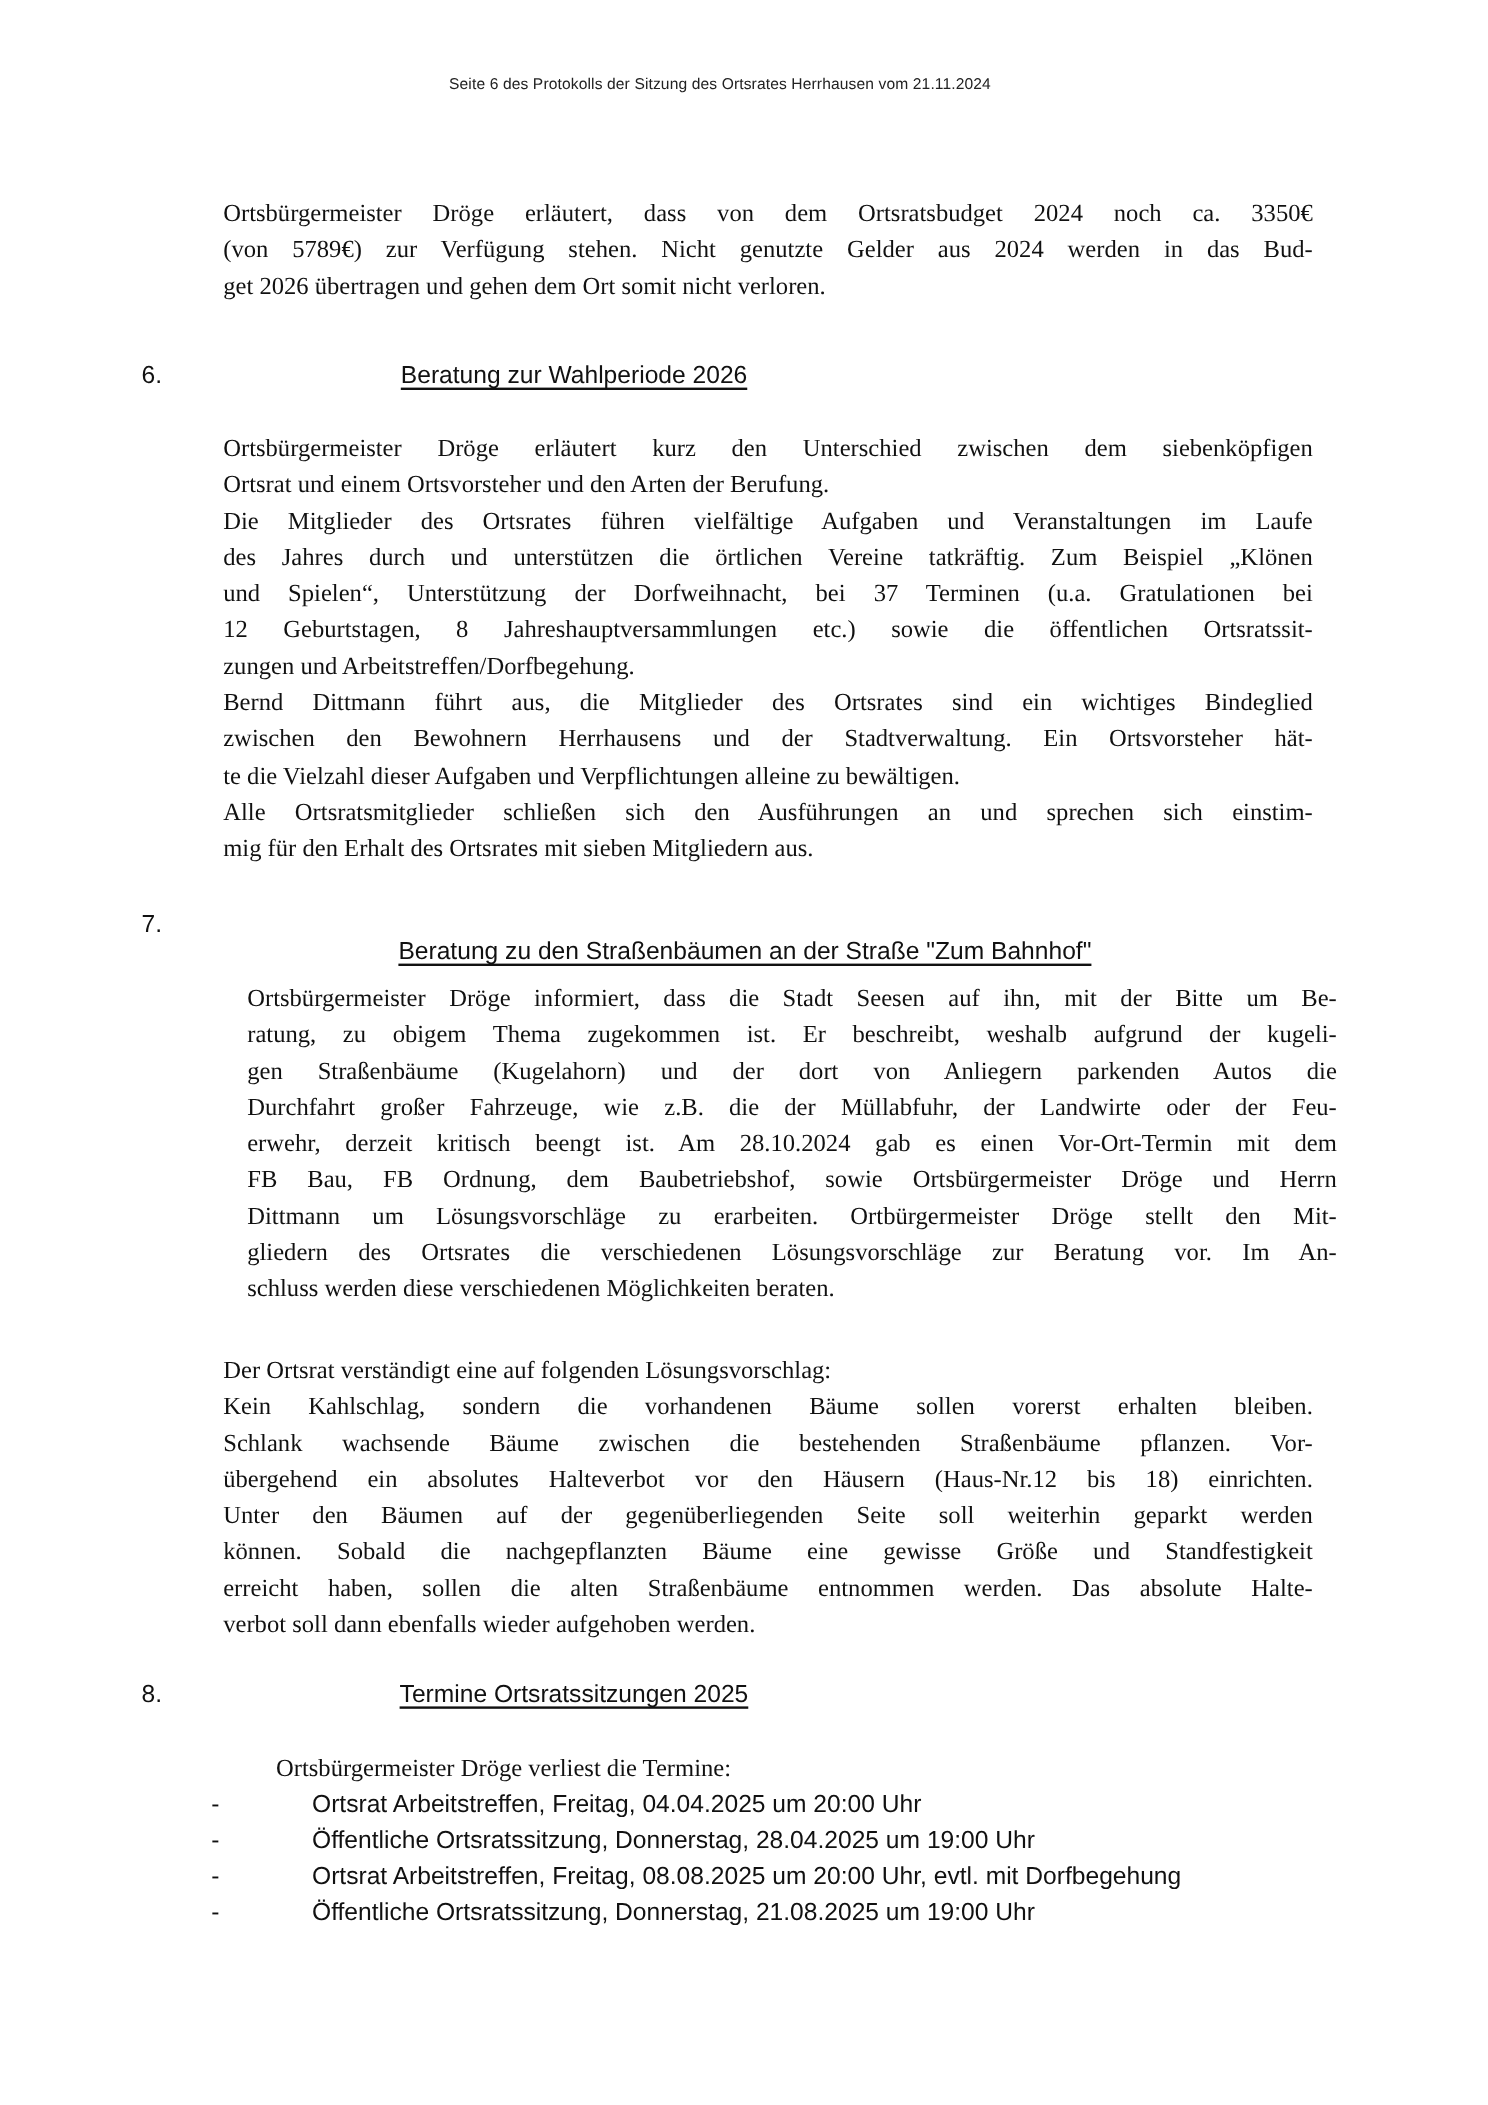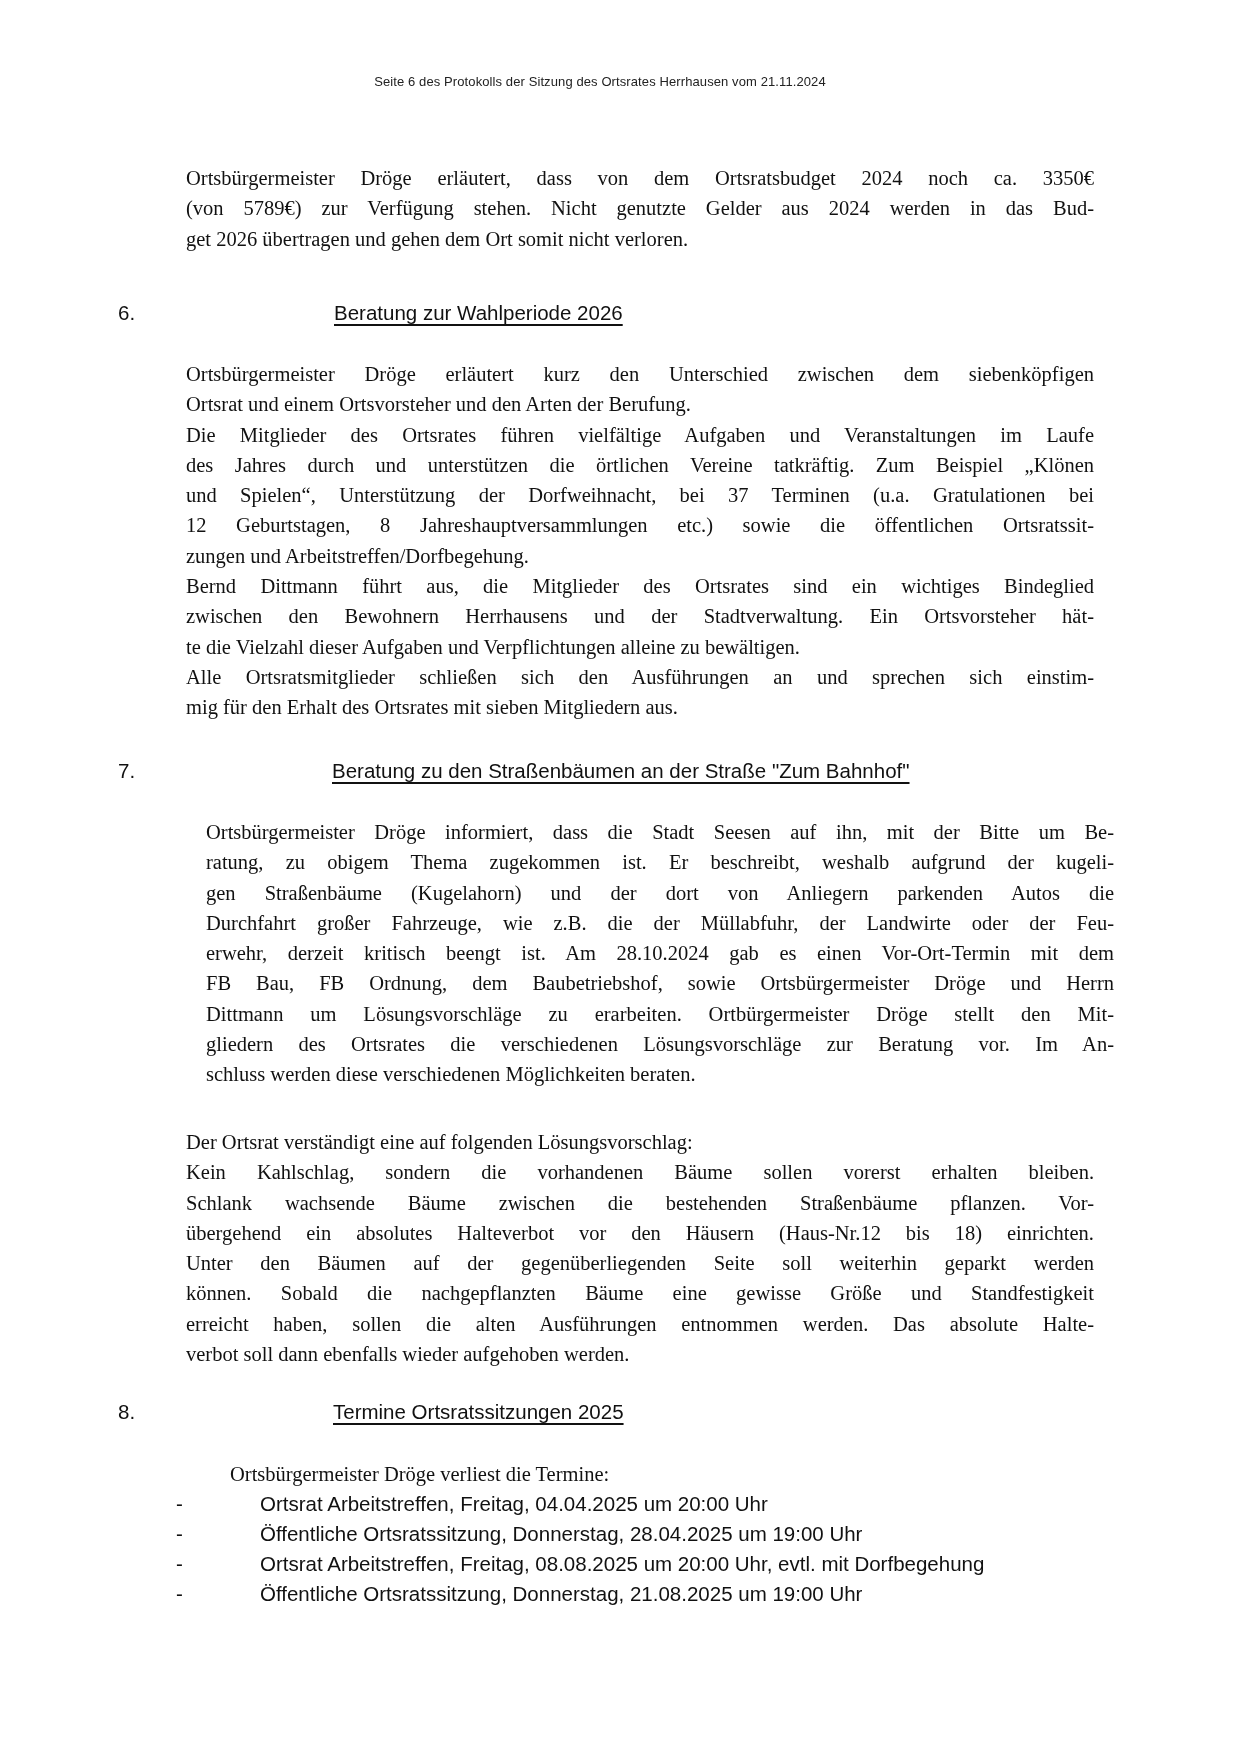--- a/index.html
+++ b/index.html
@@ -10,21 +10,21 @@
     body {
       width: 1240px;
       height: 1754px;
       position: relative;
       overflow: hidden;
       color: #111111;
       font-family: "Liberation Sans", sans-serif;
     }
     .page-header {
       position: absolute;
-      top: 74px;
+      top: 62px;
       left: 0;
       width: 1200px;
       text-align: center;
       font-size: 13px;
       color: #222;
       letter-spacing: 0.1px;
     }
     .block {
       position: absolute;
       left: 186px;
@@ -114,21 +114,21 @@
   <span class="line last">zungen und Arbeitstreffen/Dorfbegehung.</span>
   <span class="line">Bernd Dittmann führt aus, die Mitglieder des Ortsrates sind ein wichtiges Bindeglied</span>
   <span class="line">zwischen den Bewohnern Herrhausens und der Stadtverwaltung. Ein Ortsvorsteher hät-</span>
   <span class="line last">te die Vielzahl dieser Aufgaben und Verpflichtungen alleine zu bewältigen.</span>
   <span class="line">Alle Ortsratsmitglieder schließen sich den Ausführungen an und sprechen sich einstim-</span>
   <span class="line last">mig für den Erhalt des Ortsrates mit sieben Mitgliedern aus.</span>
 </div>
 
 <div class="heading" style="top:756px;">
   <span class="num">7.</span>
-  <span class="title" style="left:214px;">Beratung zu den Straßenbäumen an der Straße "Zum Bahnhof"</span>
+  <span class="title" style="left:214px;margin-top:22px;">Beratung zu den Straßenbäumen an der Straße "Zum Bahnhof"</span>
 </div>
 
 <div class="block" style="top:817px;margin-left:20px;">
   <span class="line">Ortsbürgermeister Dröge informiert, dass die Stadt Seesen auf ihn, mit der Bitte um Be-</span>
   <span class="line">ratung, zu obigem Thema zugekommen ist. Er beschreibt, weshalb aufgrund der kugeli-</span>
   <span class="line">gen Straßenbäume (Kugelahorn) und der dort von Anliegern parkenden Autos die</span>
   <span class="line">Durchfahrt großer Fahrzeuge, wie z.B. die der Müllabfuhr, der Landwirte oder der Feu-</span>
   <span class="line">erwehr, derzeit kritisch beengt ist. Am 28.10.2024 gab es einen Vor-Ort-Termin mit dem</span>
   <span class="line">FB Bau, FB Ordnung, dem Baubetriebshof, sowie Ortsbürgermeister Dröge und Herrn</span>
   <span class="line">Dittmann um Lösungsvorschläge zu erarbeiten. Ortbürgermeister Dröge stellt den Mit-</span>
@@ -136,21 +136,21 @@
   <span class="line last">schluss werden diese verschiedenen Möglichkeiten beraten.</span>
 </div>
 
 <div class="block" style="top:1127px;">
   <span class="line last">Der Ortsrat verständigt eine auf folgenden Lösungsvorschlag:</span>
   <span class="line">Kein Kahlschlag, sondern die vorhandenen Bäume sollen vorerst erhalten bleiben.</span>
   <span class="line">Schlank wachsende Bäume zwischen die bestehenden Straßenbäume pflanzen. Vor-</span>
   <span class="line">übergehend ein absolutes Halteverbot vor den Häusern (Haus-Nr.12 bis 18) einrichten.</span>
   <span class="line">Unter den Bäumen auf der gegenüberliegenden Seite soll weiterhin geparkt werden</span>
   <span class="line">können. Sobald die nachgepflanzten Bäume eine gewisse Größe und Standfestigkeit</span>
-  <span class="line">erreicht haben, sollen die alten Ausführungen entnommen werden. Das absolute Halte-</span>
+  <span class="line">erreicht haben, sollen die alten Straßenbäume entnommen werden. Das absolute Halte-</span>
   <span class="line last">verbot soll dann ebenfalls wieder aufgehoben werden.</span>
 </div>
 
 <div class="heading" style="top:1397px;">
   <span class="num">8.</span>
   <span class="title" style="left:215px;">Termine Ortsratssitzungen 2025</span>
 </div>
 
 <div class="block" style="top:1459px;margin-left:44px;">
   <span class="line last">Ortsbürgermeister Dröge verliest die Termine:</span>

